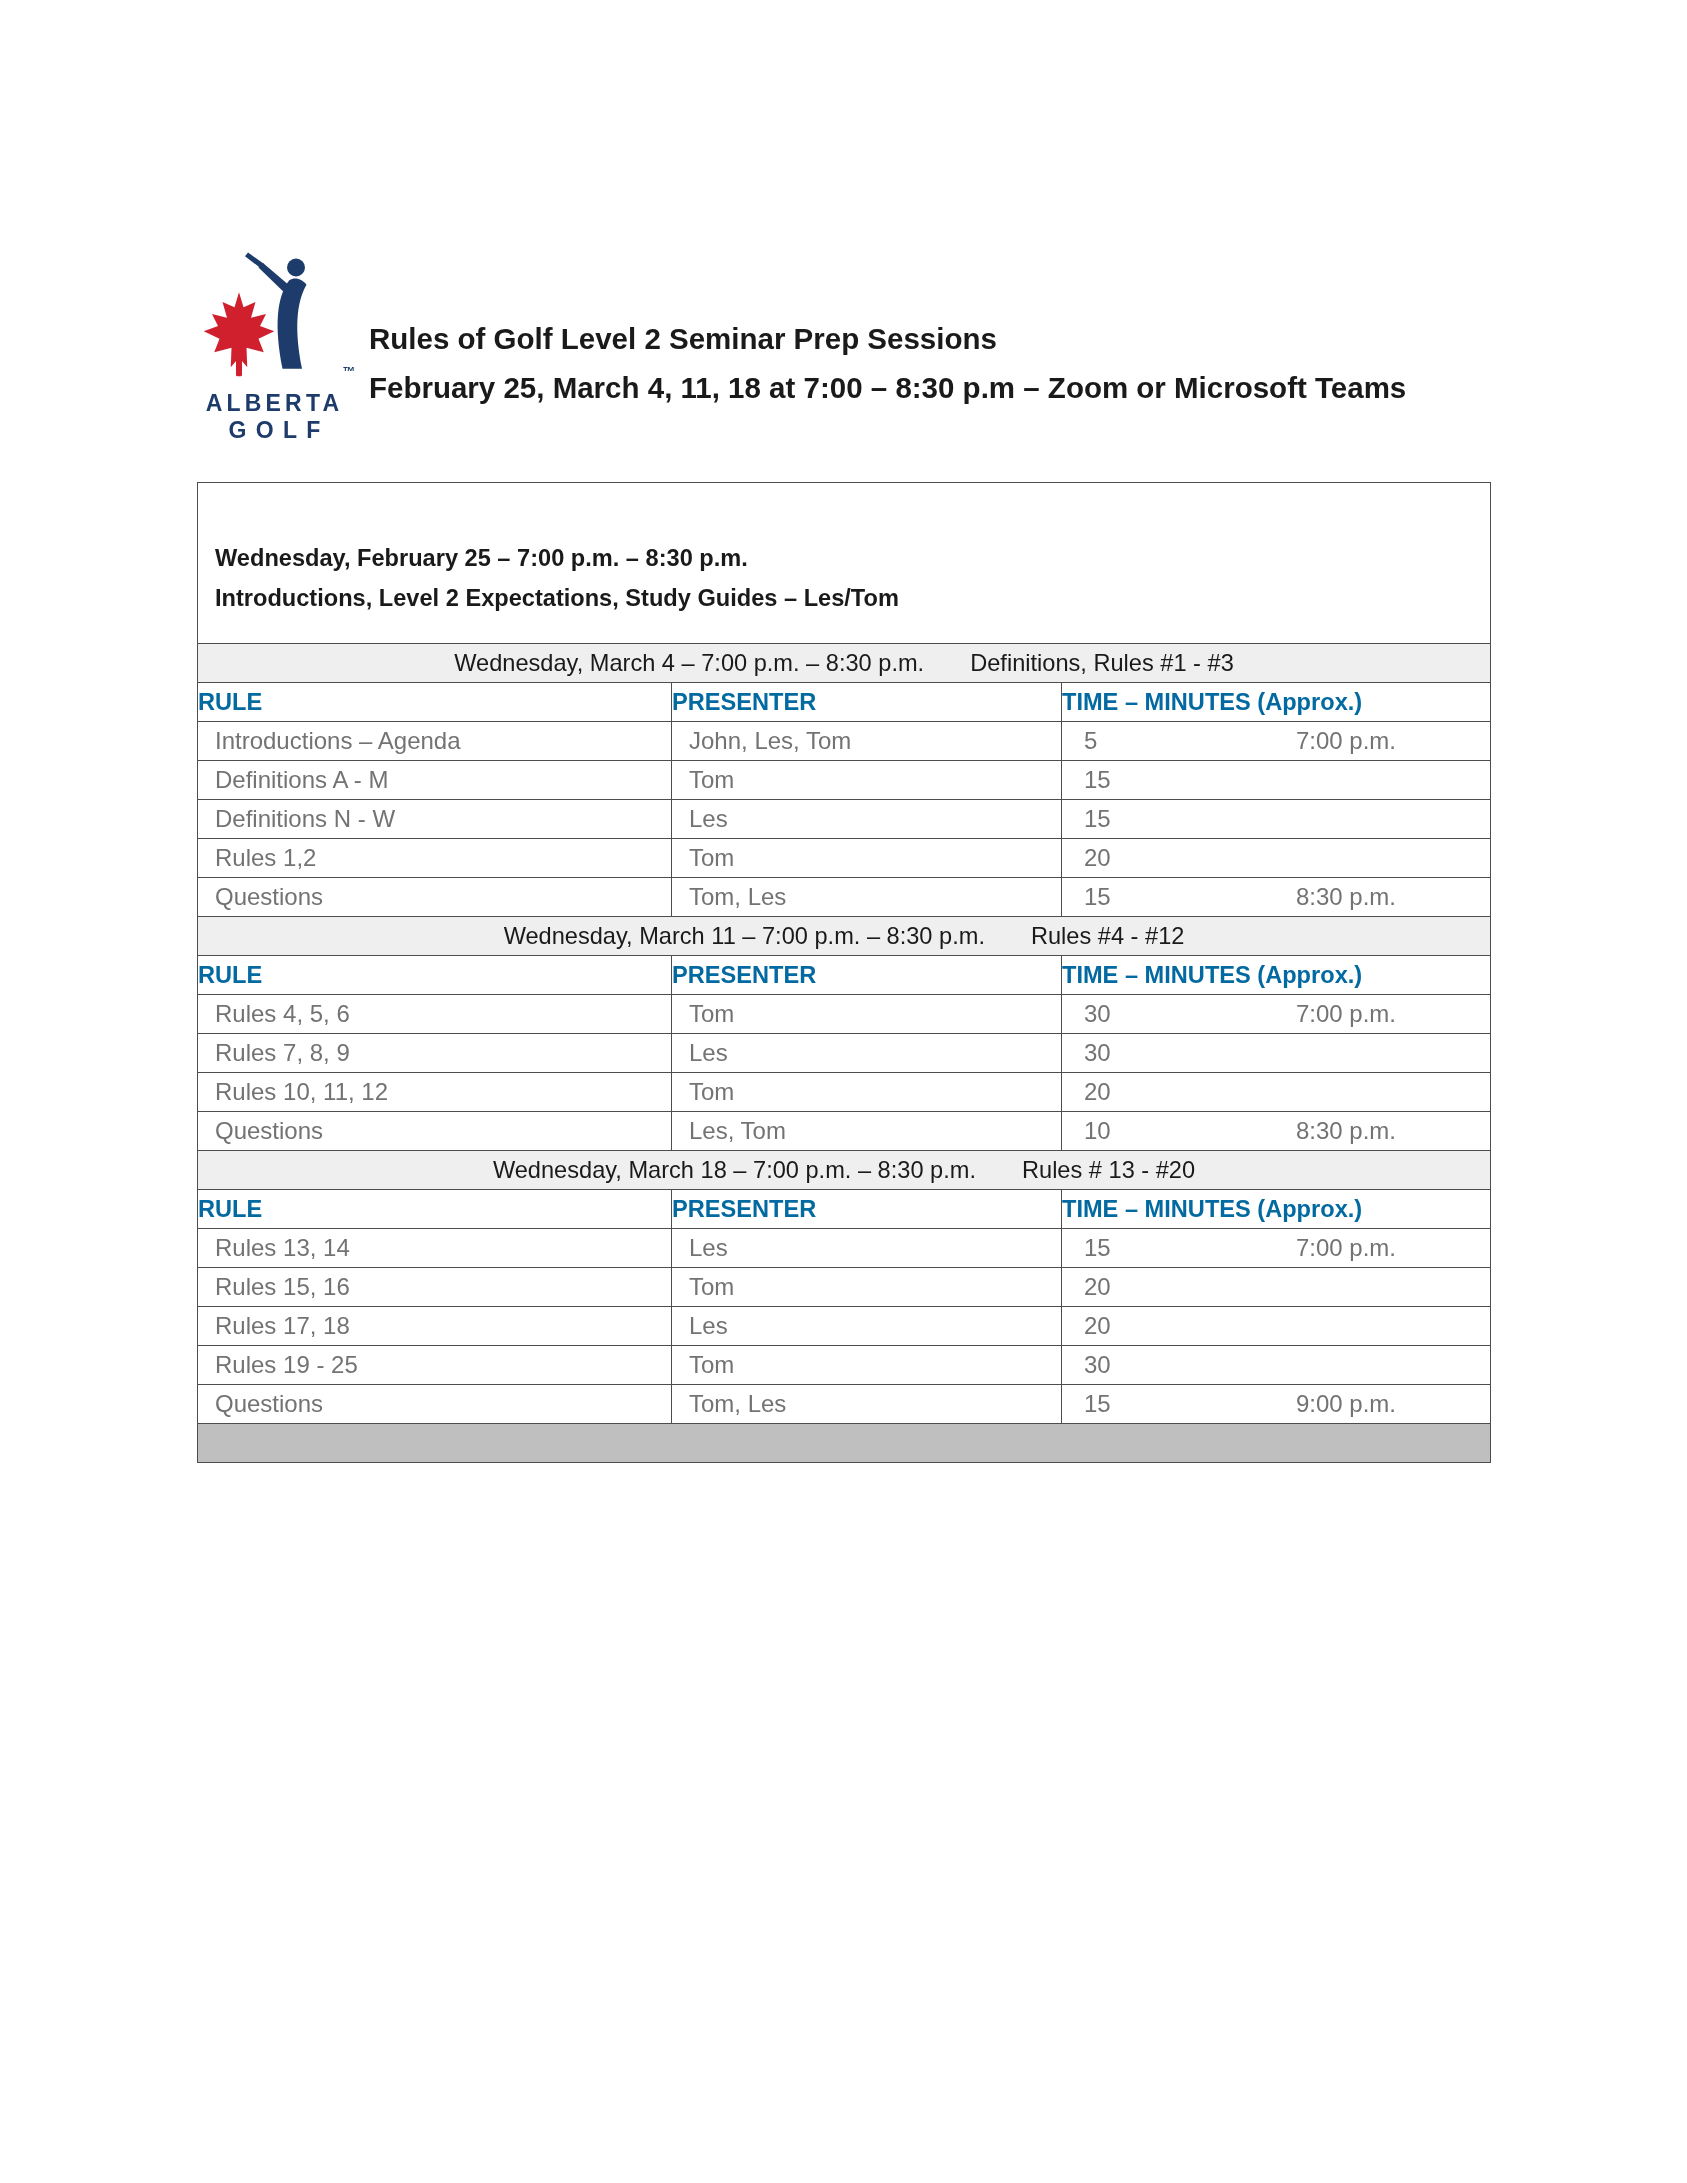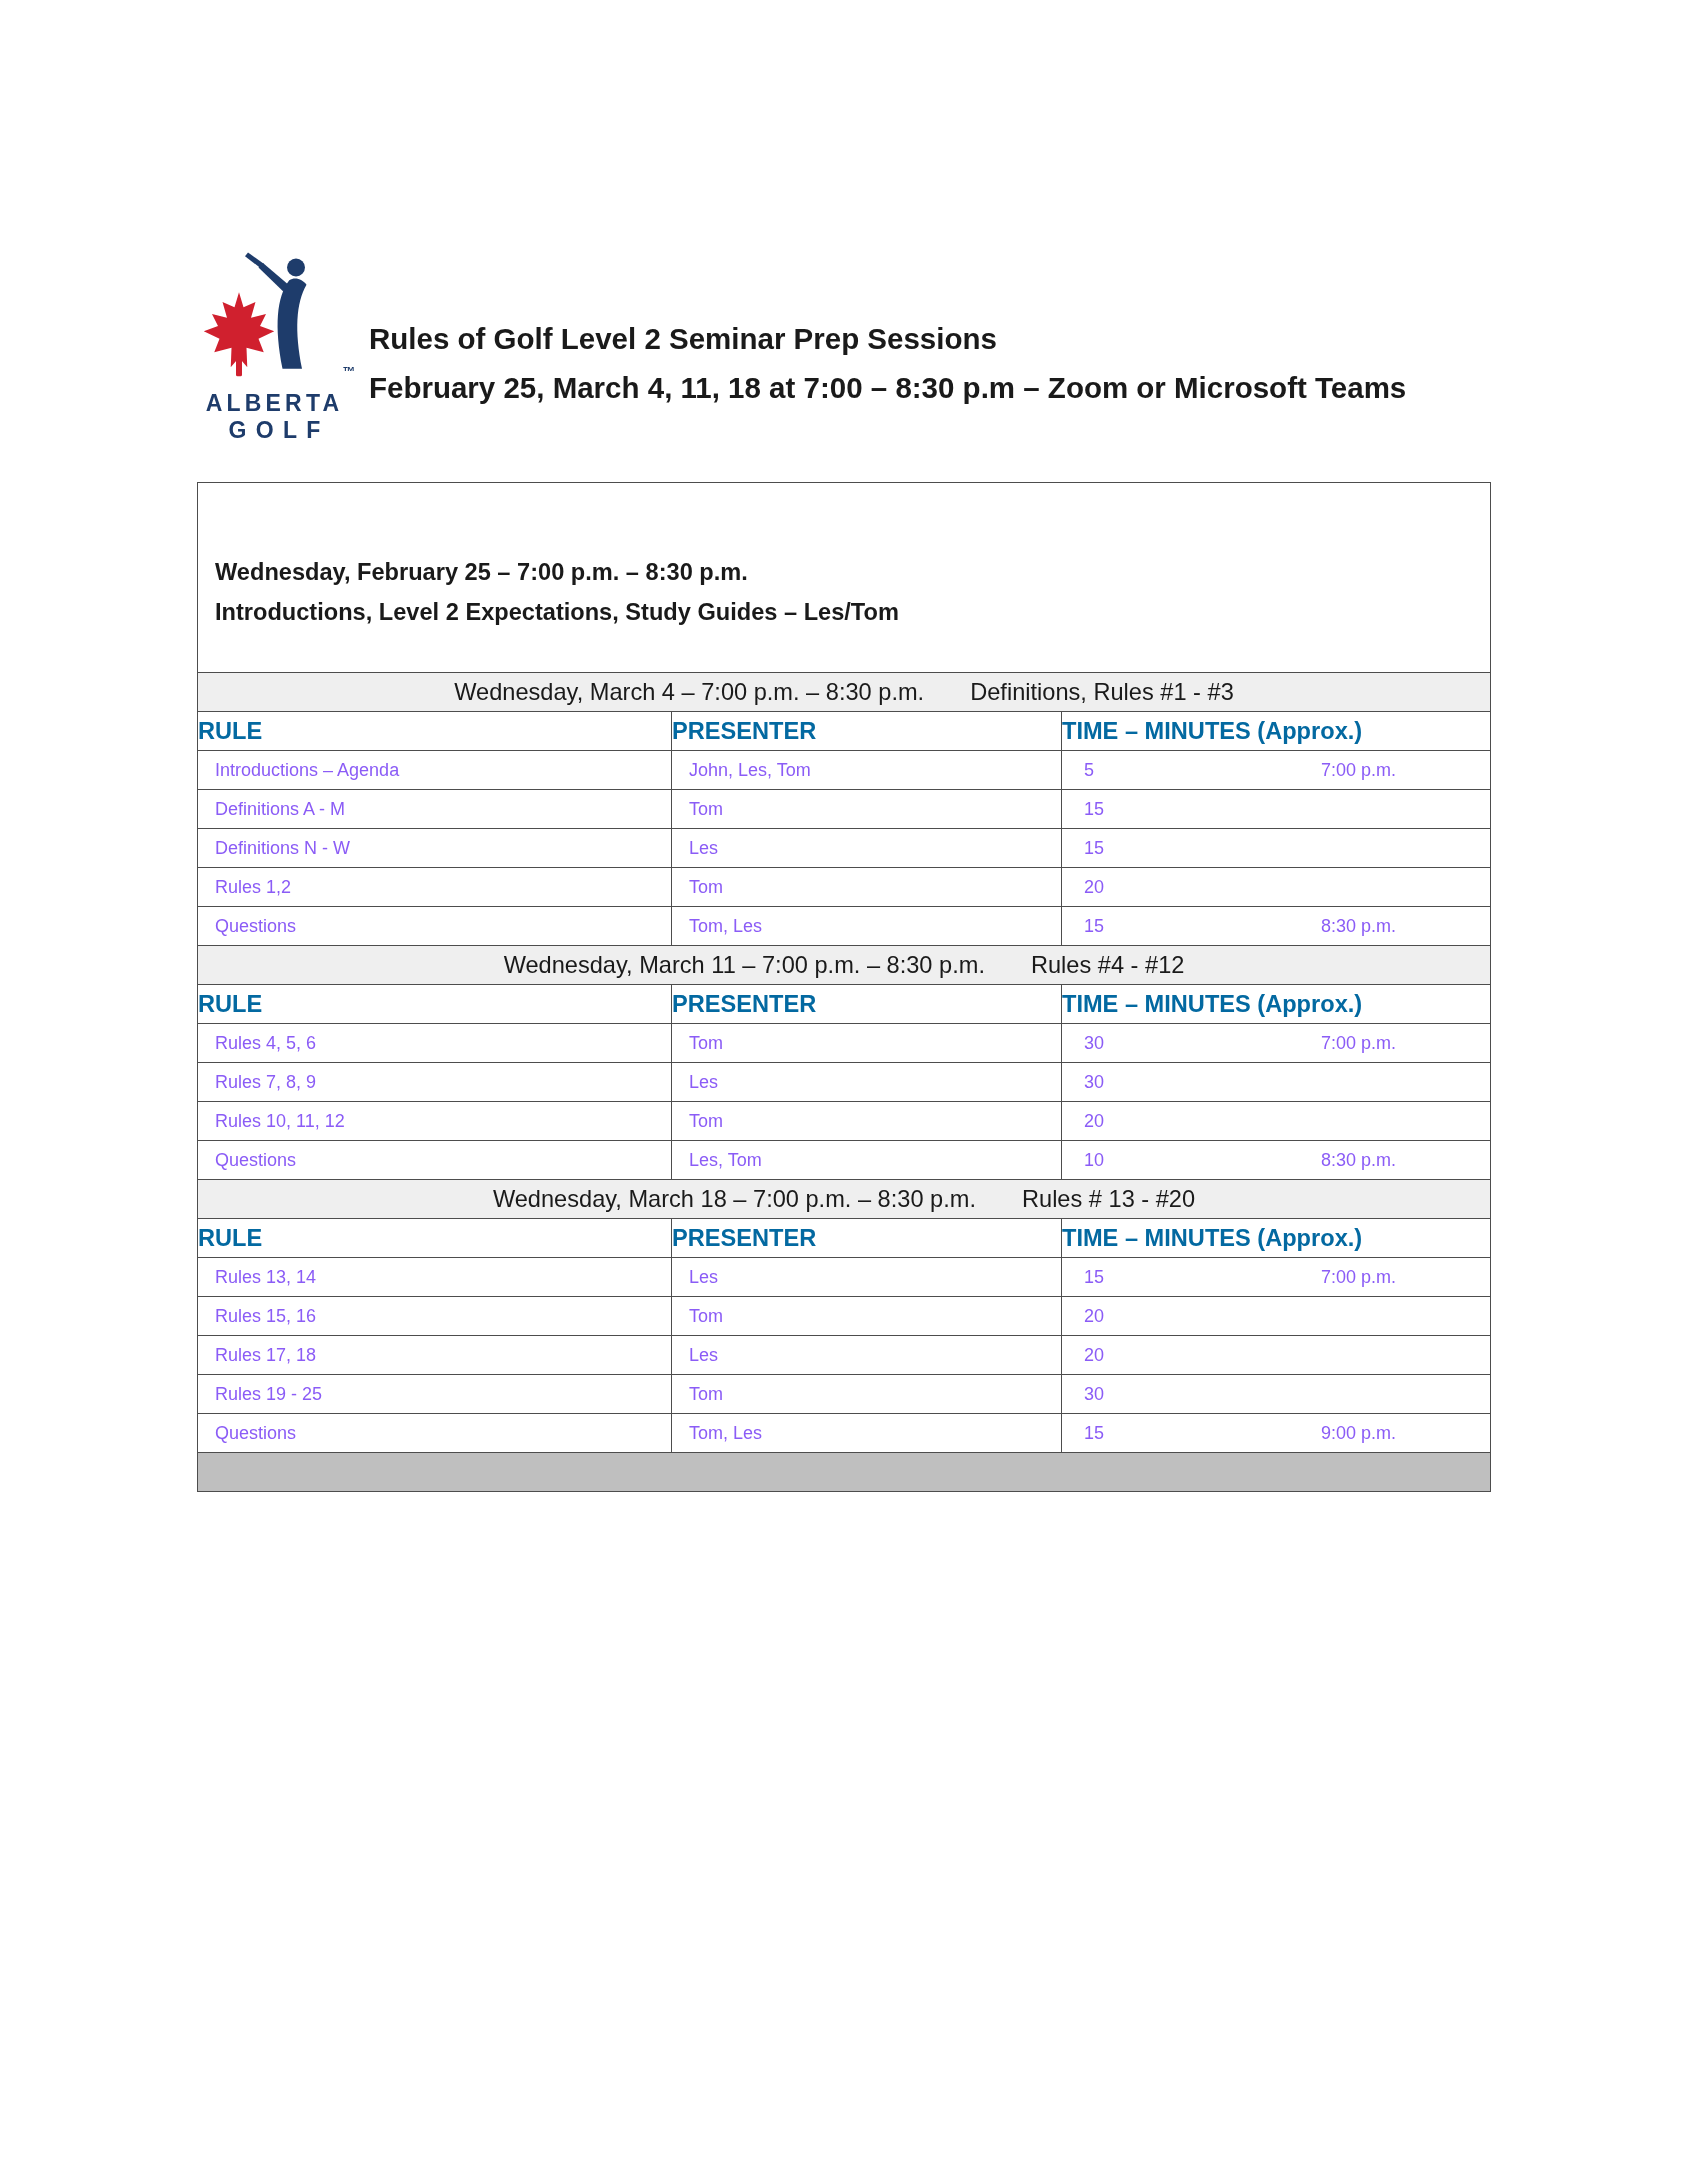--- a/index.html
+++ b/index.html
@@ -37,38 +37,38 @@
   }
 
   
   .doc-table {
     position:absolute; left:197px; top:482px; width:1293px;
     border-collapse:collapse; table-layout:fixed;
   }
   .doc-table td { border:1.7px solid #4d4d4d; vertical-align:middle; }
 
   .intro-cell {
-    height:190px; vertical-align:top;
+    height:161px; vertical-align:top;
     padding:29px 0 0 17px;
     font-size:23.6px; font-weight:bold; color:#1a1a1a; line-height:40px;
   }
 
   .session-head-cell {
     height:39px; background:#efefef;
     text-align:center; font-size:23.6px; font-weight:normal; color:#1a1a1a;
     white-space:nowrap;
   }
   .session-head-cell .topic { margin-left:46px; }
 
   .col-head-cell {
     height:39px; text-align:left;
     font-size:23.6px; font-weight:bold; color:#0369a1; white-space:nowrap;
   }
 
-  .data-row td { height:39px; font-size:18px; color:#8b5cf6; }
+  .data-row td { height:39px; font-size:24px; color:#737373; }
   .cell-rule      { padding-left:17px; }
   .cell-presenter { padding-left:17px; }
   .cell-time .time-wrap {
     display:flex; justify-content:space-between;
     padding-left:22px; padding-right:94px;
   }
 
   .footer-cell { height:39px; background:#bfbfbf; }
 </style>
 </head>

